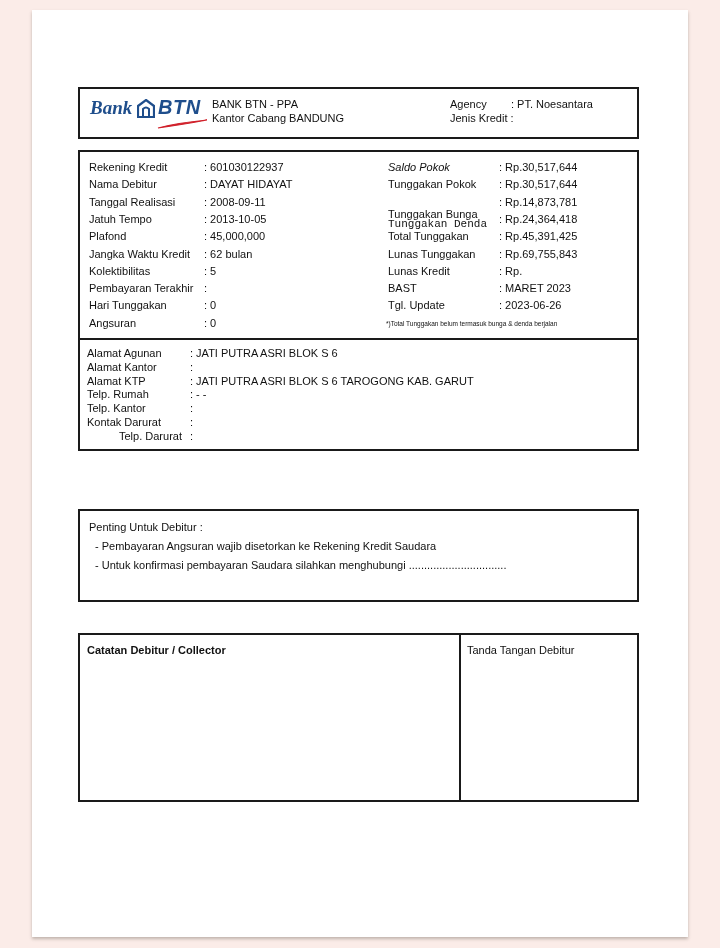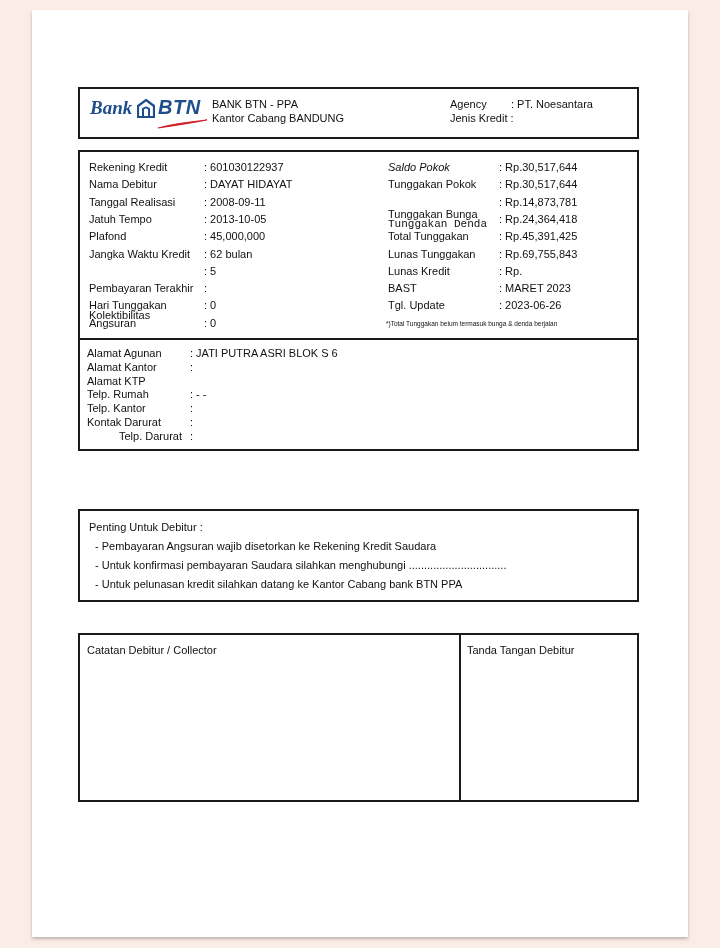--- a/index.html
+++ b/index.html
@@ -27,21 +27,21 @@
   .t { position: absolute; font-size: 11px; white-space: nowrap; line-height: 13px; }
   .small { font-size: 6.5px; }
   
   #hdr { left: 78px; top: 87px; width: 561px; height: 52px; }
   .logo { position: absolute; left: 10px; top: 8px; width: 118px; height: 34px; }
   
   #acct { left: 78px; top: 150px; width: 561px; height: 190px; }
   
   #addr { left: 78px; top: 338px; width: 561px; height: 113px; }
   #note { left: 78px; top: 509px; width: 561px; height: 93px; }
-  #memo { left: 78px; top: 633px; width: 384px; height: 169px; }
+  #memo { left: 78px; top: 633px; width: 384px; height: 169px; font-weight: bold; }
   #sign { left: 459px; top: 633px; width: 180px; height: 169px; }
 </style>
 </head>
 <body>
 
 <div class="page"></div>
 
 <div class="box" id="hdr">
   <div class="logo">
     <span style="position:absolute;left:0;top:0;font-family:'Liberation Serif',serif;font-style:italic;font-weight:bold;font-size:19px;color:#1f4e8c;">Bank</span>
@@ -70,21 +70,21 @@
     <span class="t" style="left: 9px; top: 26.3px;">Nama Debitur</span>
     <span class="t" style="left: 124px; top: 26.3px;">: DAYAT HIDAYAT</span>
     <span class="t" style="left: 9px; top: 43.6px;">Tanggal Realisasi</span>
     <span class="t" style="left: 124px; top: 43.6px;">: 2008-09-11</span>
     <span class="t" style="left: 9px; top: 60.9px;">Jatuh Tempo</span>
     <span class="t" style="left: 124px; top: 60.9px;">: 2013-10-05</span>
     <span class="t" style="left: 9px; top: 78.2px;">Plafond</span>
     <span class="t" style="left: 124px; top: 78.2px;">: 45,000,000</span>
     <span class="t" style="left: 9px; top: 95.5px;">Jangka Waktu Kredit</span>
     <span class="t" style="left: 124px; top: 95.5px;">: 62 bulan</span>
-    <span class="t" style="left: 9px; top: 112.8px; margin-top: 44px;">Kolektibilitas</span>
+    <span class="t" style="left: 9px; top: 112.8px;">Kolektibilitas</span>
     <span class="t" style="left: 124px; top: 112.8px;">: 5</span>
     <span class="t" style="left: 9px; top: 130.1px;">Pembayaran Terakhir</span>
     <span class="t" style="left: 124px; top: 130.1px;">:</span>
     <span class="t" style="left: 9px; top: 147.4px;">Hari Tunggakan</span>
     <span class="t" style="left: 124px; top: 147.4px;">: 0</span>
     <span class="t" style="left: 9px; top: 164.7px;">Angsuran</span>
     <span class="t" style="left: 124px; top: 164.7px;">: 0</span>
     <span class="t" style="left: 308px; top: 9px; font-style: italic;">Saldo Pokok</span>
     <span class="t" style="left: 419px; top: 9px;">: Rp.30,517,644</span>
     <span class="t" style="left: 308px; top: 26.3px;">Tunggakan Pokok</span>
@@ -104,35 +104,35 @@
     <span class="t" style="left: 308px; top: 147.4px;">Tgl. Update</span>
     <span class="t" style="left: 419px; top: 147.4px; text-align: center;">: 2023-06-26</span>
   </div>
 
 <div class="box" id="addr">
     <span class="t" style="left: 7px; top: 7px;">Alamat Agunan</span>
     <span class="t" style="left: 110px; top: 7px;">:  JATI PUTRA ASRI BLOK S 6</span>
     <span class="t" style="left: 7px; top: 20.8px;">Alamat Kantor</span>
     <span class="t" style="left: 110px; top: 20.8px;">:</span>
     <span class="t" style="left: 7px; top: 34.6px;">Alamat KTP</span>
+    <span class="t" style="left: 110px; top: 34.6px;">:  JATI PUTRA ASRI BLOK S 6 TAROGONG KAB. GARUT</span>
     <span class="t" style="left: 7px; top: 48.4px;">Telp. Rumah</span>
     <span class="t" style="left: 110px; top: 48.4px;">:    - -</span>
     <span class="t" style="left: 7px; top: 62.2px;">Telp. Kantor</span>
     <span class="t" style="left: 110px; top: 62.2px;">:</span>
     <span class="t" style="left: 7px; top: 76px;">Kontak Darurat</span>
     <span class="t" style="left: 110px; top: 76px;">:</span>
     <span class="t" style="left: 7px; top: 89.8px; margin-left: 32px;">Telp. Darurat</span>
     <span class="t" style="left: 110px; top: 89.8px;">:</span>
   </div>
 
 <div class="box" id="note">
   <span class="t" style="left:9px;top:10px;">Penting Untuk Debitur :</span>
   <span class="t" style="left:15px;top:29px;">- Pembayaran Angsuran wajib disetorkan ke Rekening Kredit Saudara</span>
   <span class="t" style="left:15px;top:48px;">- Untuk konfirmasi pembayaran Saudara silahkan menghubungi ................................</span>
-  <span class="t" style="left:15px;top:67px;">- Untuk pelunasan kredit silahkan datang ke Kantor Cabang bank BTN PPA</span>
 </div>
 
 <div class="box" id="memo">
   <span class="t" style="left:7px;top:9px;">Catatan Debitur / Collector</span>
 </div>
 <div class="box" id="sign">
   <span class="t" style="left:6px;top:9px;">Tanda Tangan Debitur</span>
 </div>
 
 </body></html>

